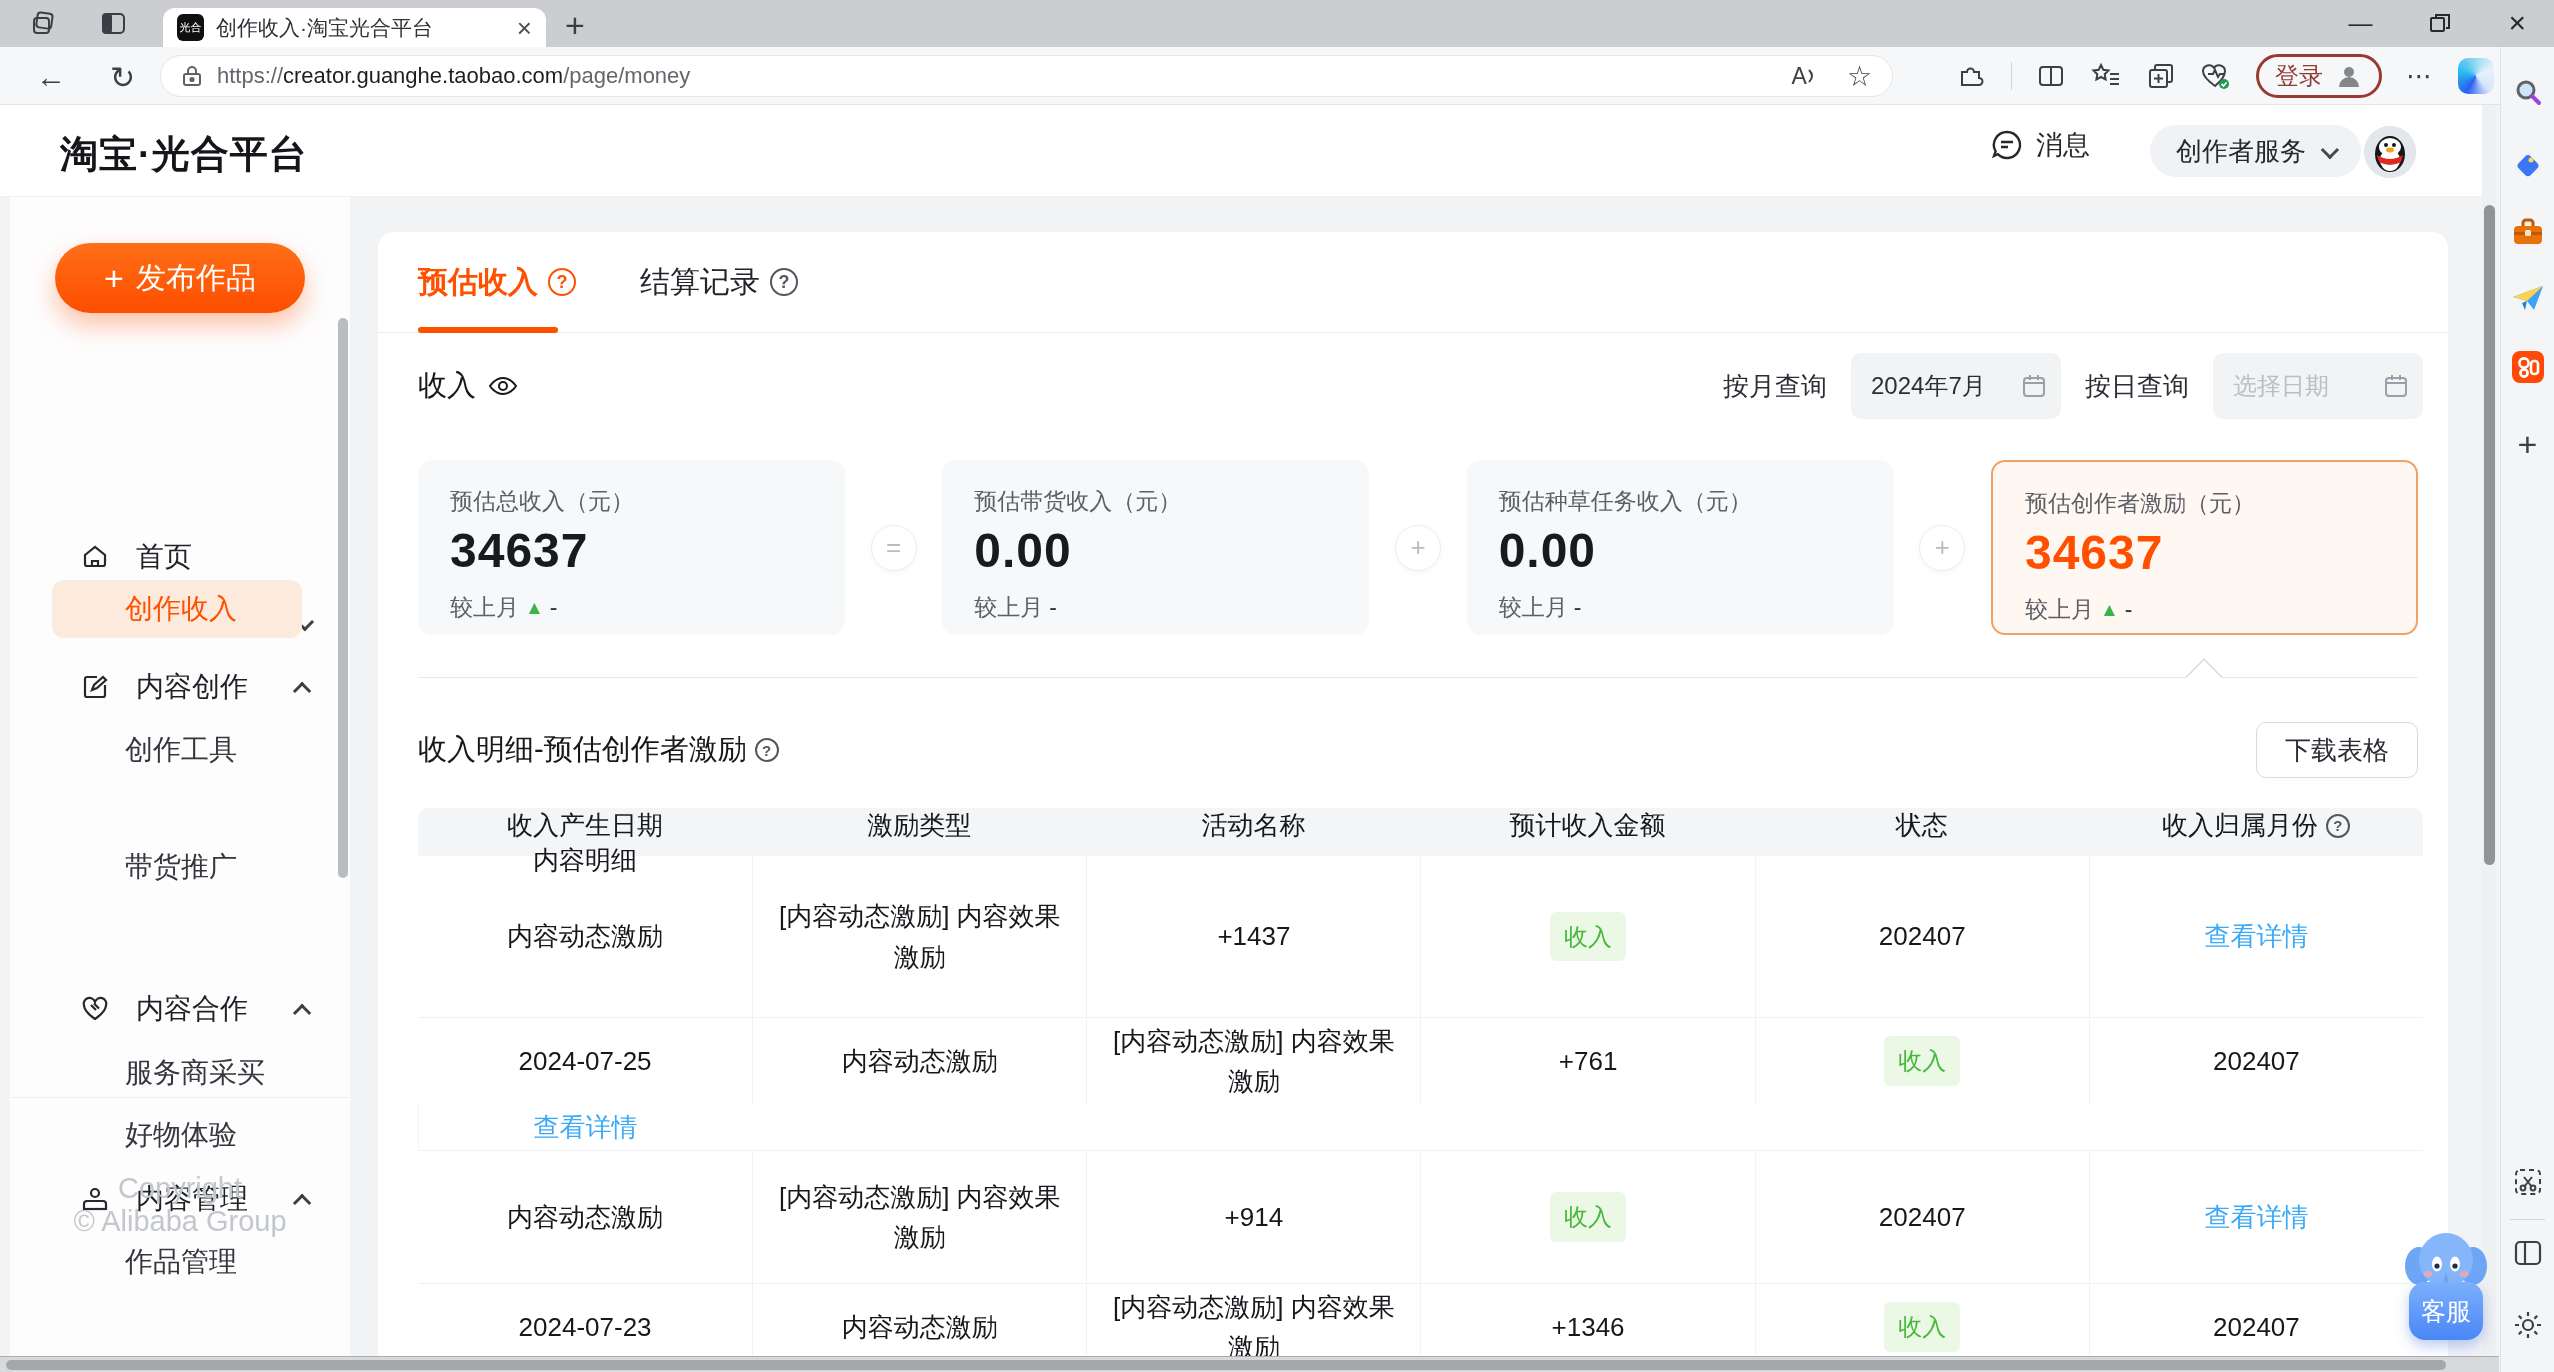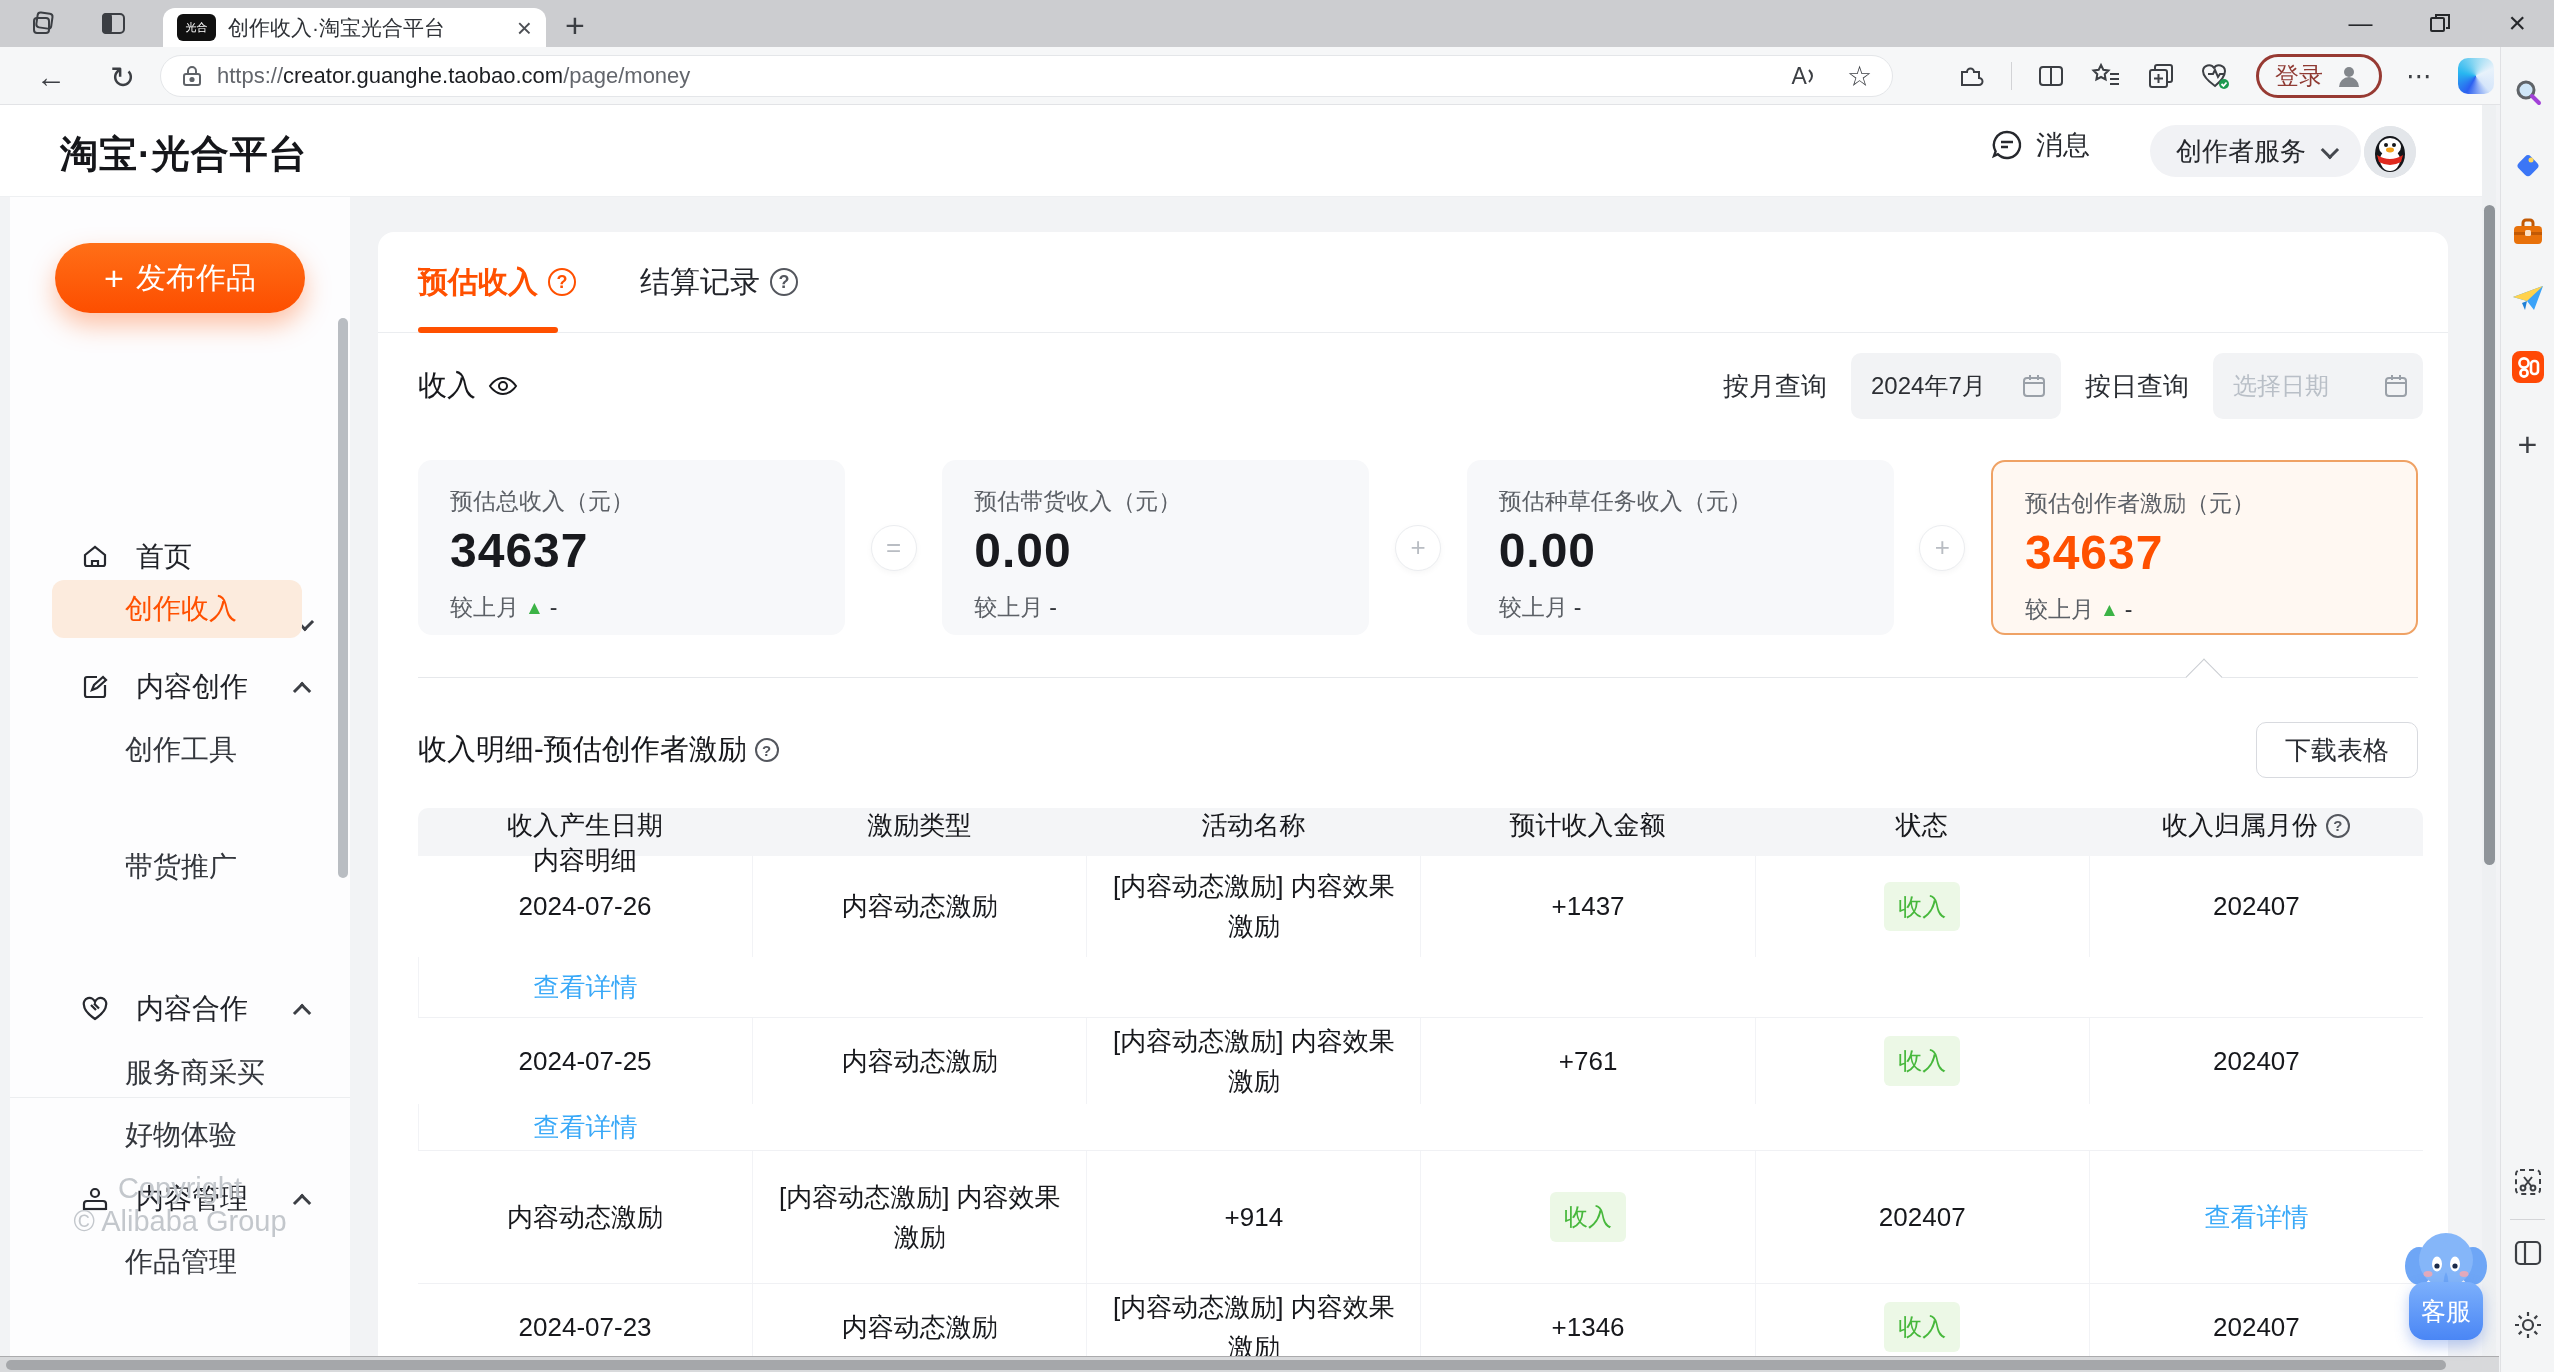--- a/index.html
+++ b/index.html
@@ -5,21 +5,21 @@
   * { margin:0; padding:0; box-sizing:border-box; }
   html,body { background:#9a9a9a; }
   body { font-family:"Liberation Sans","DejaVu Sans",sans-serif; }
   #screen { position:relative; width:2554px; height:1372px; overflow:hidden; background:#f2f3f5; }
 
   
   .tabstrip { position:absolute; left:0; top:0; width:2554px; height:47px; background:#cccdd0; }
   .ts-icon { position:absolute; top:10px; width:27px; height:27px; color:#3b3e43; }
   .tab { position:absolute; left:163px; top:8px; width:383px; height:39px; background:#fff;
          border-radius:12px 12px 0 0; display:flex; align-items:center; padding:0 14px; gap:12px; }
-  .favicon { width:39px; height:27px; background:#101010; border-radius:6px; color:#fff; font-size:11px;
+  .favicon { width:27px; height:27px; background:#101010; border-radius:6px; color:#fff; font-size:11px;
              display:flex; align-items:center; justify-content:center; letter-spacing:0; flex:none; }
   .tab-title { font-size:21px; color:#2f3237; flex:1; white-space:nowrap; overflow:hidden; text-overflow:ellipsis; }
   .tab-close { font-size:26px; color:#4c4f54; line-height:1; cursor:default; }
   .newtab { position:absolute; left:565px; top:6px; font-size:34px; color:#3b3e43; font-weight:300; }
   .wincontrols { position:absolute; right:28px; top:8px; display:flex; gap:56px; align-items:center; color:#26282b; }
   .wc { font-size:24px; line-height:1; }
 
   .toolbar { position:absolute; left:0; top:47px; width:2554px; height:58px; background:#f6f7f8; border-bottom:1px solid #e2e3e6; }
   .nav-ic { position:absolute; top:13px; font-size:30px; color:#3c3f44; }
   .addrbar { position:absolute; left:160px; top:8px; width:1733px; height:42px; background:#fff;
@@ -473,21 +473,20 @@
         <span class="th">预计收入金额</span>
         <span class="th">状态</span>
         <span class="th">
           <span>收入归属月份</span>
           <span class="qc sm">?</span>
         </span>
         <span class="th">内容明细</span>
       </div>
 
       <div class="trow tr first">
-        <span class="td">2024-07-26</span>
         <span class="td">内容动态激励</span>
         <span class="td">[内容动态激励] 内容效果激励</span>
         <span class="td">+1437</span>
         <span class="td">
             <span class="badge">收入</span>
           </span>
         <span class="td">202407</span>
         <span class="td">
             <span class="link">查看详情</span>
           </span>

